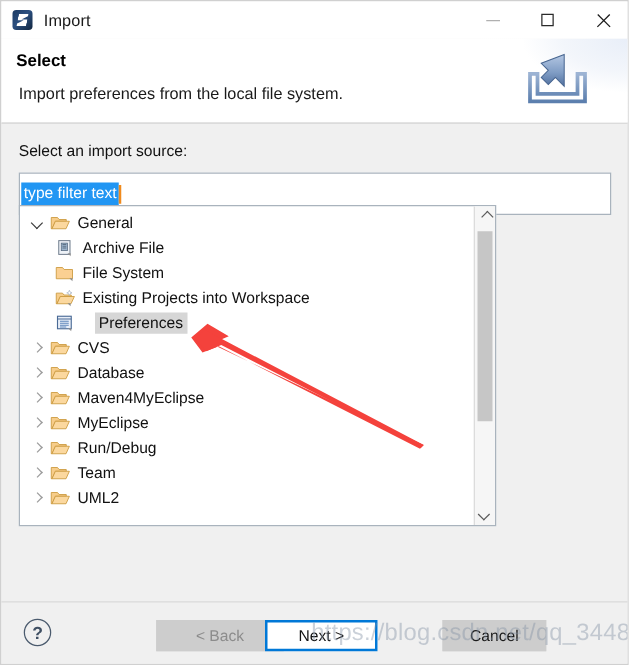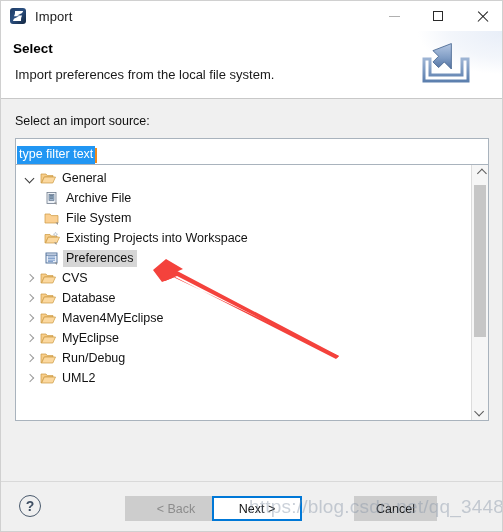--- a/index.html
+++ b/index.html
@@ -162,21 +162,21 @@
   .caret {
     width: 1.6px;
     height: 15px;
     background: #f08a1d;
   }
 
   
   .tree-box {
     position: absolute;
     left: 14px; top: 163px;
-    width: 474px; height: 257px;
+    width: 382px; height: 257px;
     background: #ffffff;
     border: 1px solid #a9b3bd;
     box-sizing: border-box;
     overflow: hidden;
     text-decoration: underline;
   }
   .tree-list {
     position: absolute;
     left: 0; top: 3px;
     width: 455px;
@@ -188,21 +188,21 @@
     font-size: 12.5px;
     color: #111;
     white-space: nowrap;
   }
   .row.child { padding-left: 28px; }
   .row.root  { padding-left: 8px; }
   .row-label { margin-left: 5px; }
   .row.selected .row-label {
     background: #d6d6d6;
     padding: 1px 4px 2px 3px;
-    margin-left: 2px;
+    margin-left: 15px;
   }
   .twisty {
     width: 13px; height: 13px;
     flex: none;
     position: relative;
   }
   .twisty.collapsed::before {
     content: "";
     position: absolute;
     left: 3px; top: 3px;
@@ -469,20 +469,29 @@
           </svg>
           <span class="row-label">Run/Debug</span>
         </div>
         <div class="row root">
           <span class="twisty collapsed"></span>
           <span style="width: 3px;"></span>
           <svg class="ic" viewBox="0 0 17 15">
             <path d="M1 3h5l1.3 1.6H13v1.4H4.3L1.6 12H1z" fill="#f7cd8a" stroke="#cc9a3f" stroke-width=".7"></path>
             <path d="M4.3 6h11.2L12.8 12H1.6z" fill="#fbd89f" stroke="#cc9a3f" stroke-width=".7"></path>
           </svg>
+          <span class="row-label">Team</span>
+        </div>
+        <div class="row root">
+          <span class="twisty collapsed"></span>
+          <span style="width: 3px;"></span>
+          <svg class="ic" viewBox="0 0 17 15">
+            <path d="M1 3h5l1.3 1.6H13v1.4H4.3L1.6 12H1z" fill="#f7cd8a" stroke="#cc9a3f" stroke-width=".7"></path>
+            <path d="M4.3 6h11.2L12.8 12H1.6z" fill="#fbd89f" stroke="#cc9a3f" stroke-width=".7"></path>
+          </svg>
           <span class="row-label">UML2</span>
         </div>
       </div>
     <div class="tree-scroll">
       <div class="sb-arrow up">
         <span class="sb-chev"></span>
       </div>
       <div class="sb-thumb"></div>
       <div class="sb-arrow down">
         <span class="sb-chev"></span>

